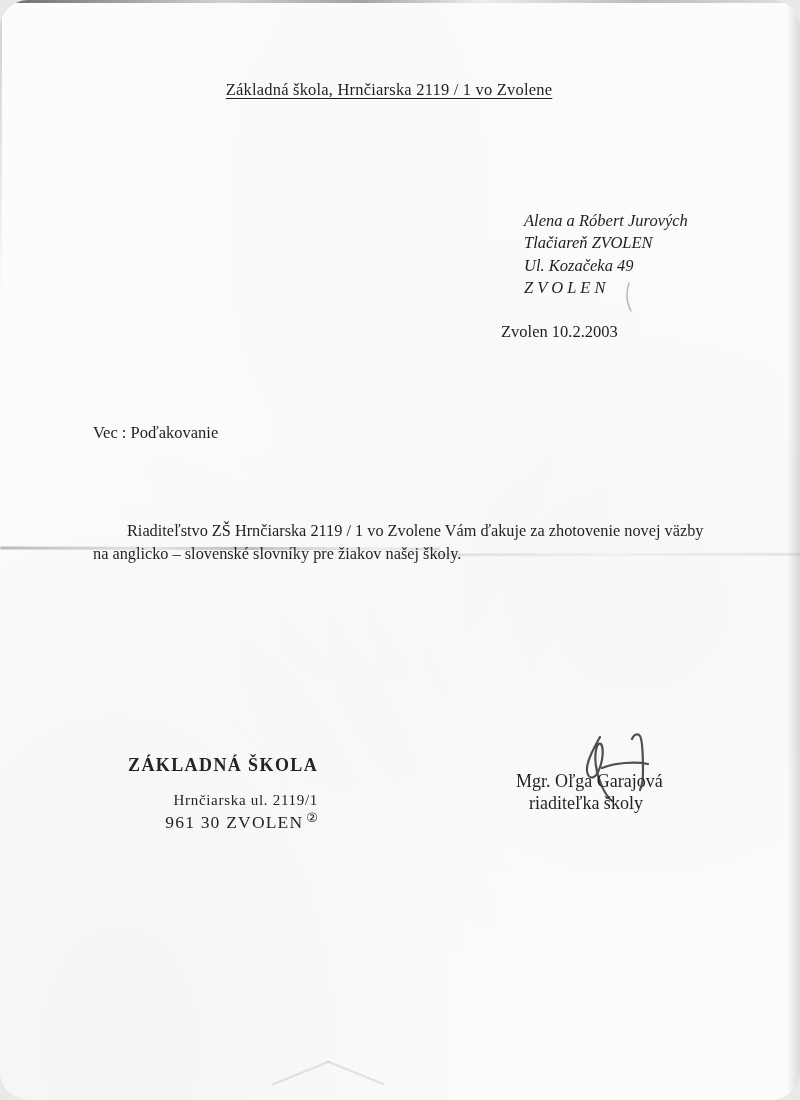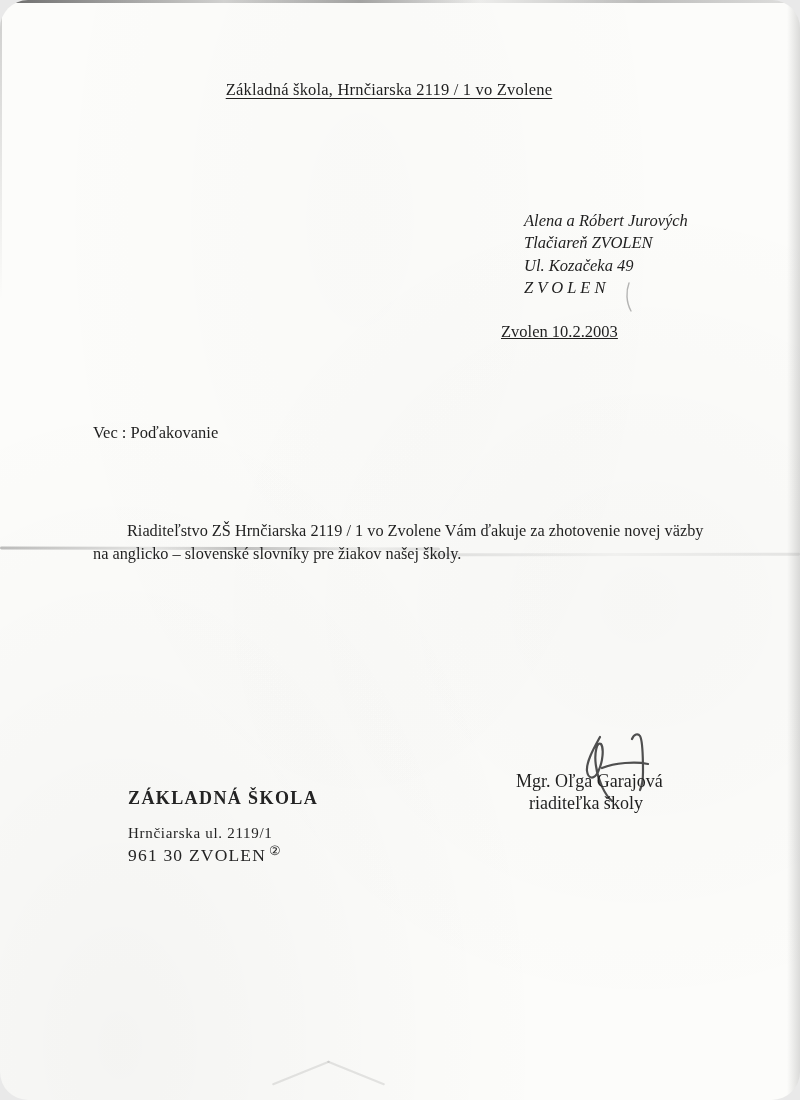--- a/index.html
+++ b/index.html
@@ -66,35 +66,35 @@
     text-decoration: underline;
     text-underline-offset: 3px;
     text-decoration-thickness: 1.3px;
   }
   .recipient {
     position: absolute; left: 524px; top: 210px;
     font-size: 16.5px; line-height: 22.4px; white-space: nowrap; font-style: italic;
   }
   .dateline {
     position: absolute; left: 501px; top: 322px;
-    font-size: 16.5px; white-space: nowrap; text-decoration: underline;
+    font-size: 16.5px; white-space: nowrap;
   }
   .subject {
     position: absolute; left: 93px; top: 423px;
     font-size: 16.5px; white-space: nowrap; text-align: center;
   }
   .body-par {
     position: absolute; left: 93px; top: 479px; width: 632px;
     font-size: 16.3px; line-height: 23px; margin-top: 40px;
   }
   .body-par .indent { text-indent: 34px; }
 
   .stamp {
-    position: absolute; left: 128px; top: 788px; width: 190px;
-    text-align: left; color: #242424; white-space: nowrap;
+    position: absolute; left: 128px; top: 755px; width: 190px;
+    text-align: right; color: #242424; white-space: nowrap;
   }
   .stamp-l1 { font-size: 18px; font-weight: bold; letter-spacing: 1.4px; }
   .stamp-l2 { font-size: 15px; letter-spacing: 0.7px; margin-top: 16px; }
   .stamp-l3 { font-size: 17.5px; letter-spacing: 1.2px; margin-top: 1px; }
   .stamp-badge { font-size: 13px; vertical-align: 6px; margin-left: 3px; letter-spacing: 0; }
 
   .sig-block {
     position: absolute; left: 516px; top: 771px; width: 140px;
     text-align: center; font-size: 18px; line-height: 21.5px; white-space: nowrap;
   }

